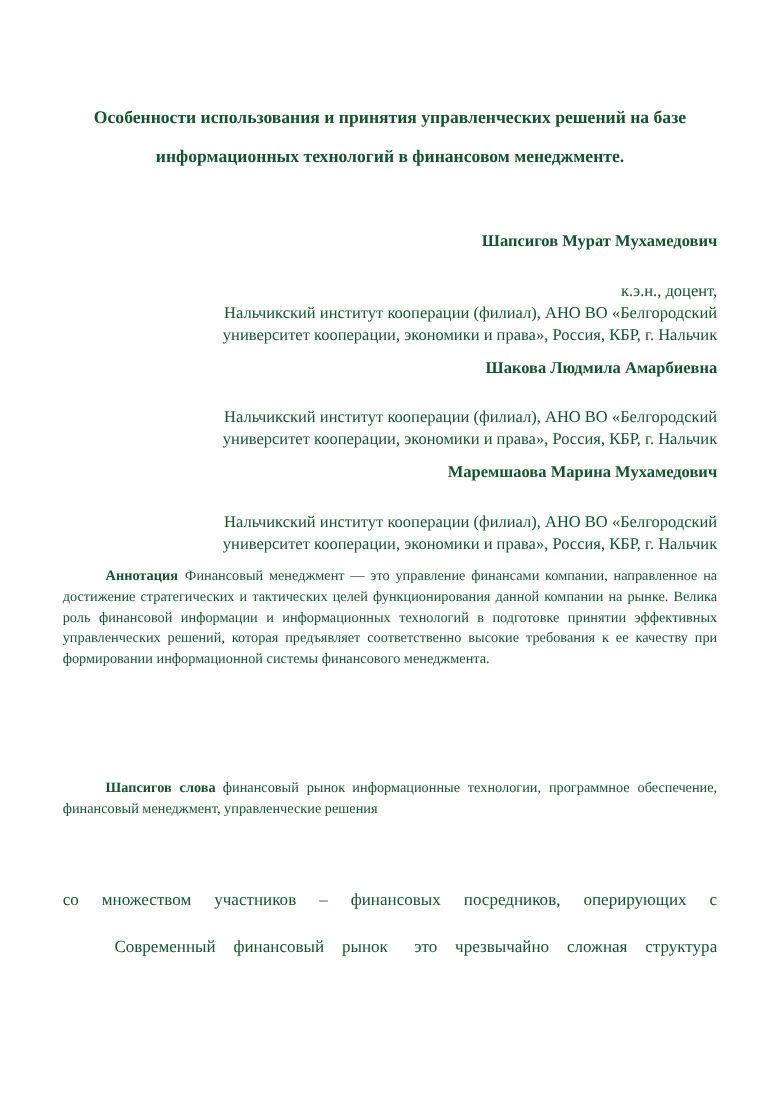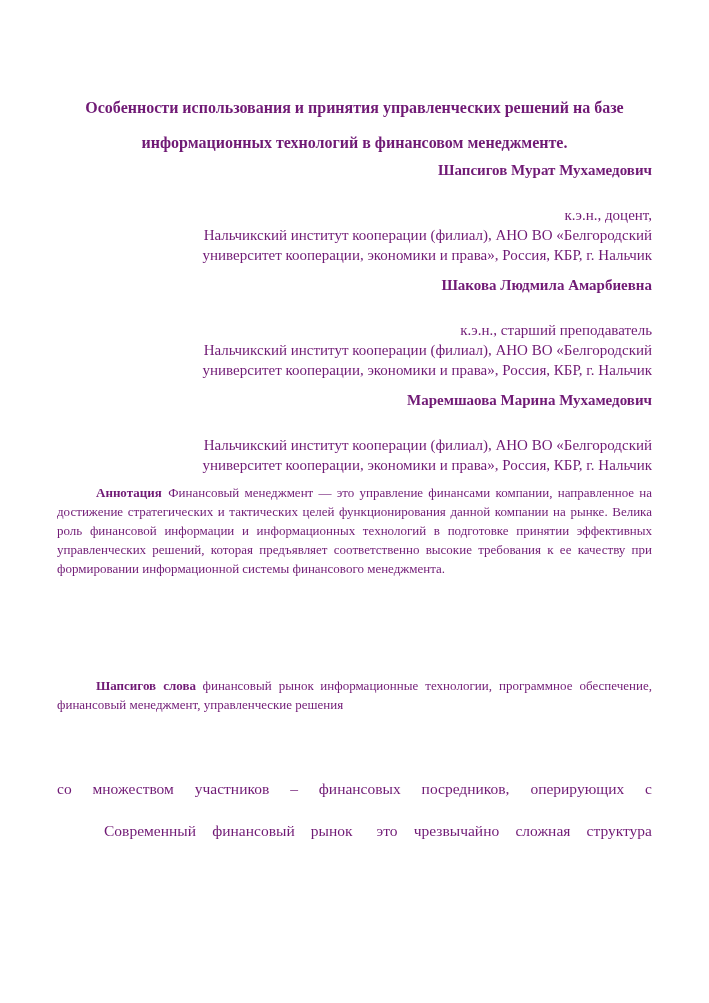--- a/index.html
+++ b/index.html
@@ -6,39 +6,39 @@
     margin: 0;
     padding: 0;
     background: #ffffff;
   }
   .page {
     position: relative;
     width: 709px;
     height: 1003px;
     margin: 0 auto;
     background: #ffffff;
-    color: #701a75;
+    color: #14532d;
     font-family: "Liberation Serif", "DejaVu Serif", serif;
     box-sizing: border-box;
     padding: 90px 57px 0 57px;
     overflow: hidden;
   }
   
   .doc-title {
     margin: 0;
     font-size: 16px;
     font-weight: bold;
     text-align: center;
     line-height: 35px;
   }
   .doc-title .tline { display: block; }
 
   
   .author { text-align: right; font-size: 15px; }
-  .author-first { }
+  .author-first { margin-top: 50px; }
   .author-next  { margin-top: 10px; }
   .author .author-name {
     font-weight: bold;
     line-height: 20px;
     margin: 0 0 25px 0;
   }
   .author .author-role  { line-height: 20px; margin: 0; }
   .author .author-affil { line-height: 20px; margin: 0; }
 
   
@@ -84,21 +84,20 @@
 
   <div class="author author-first">
     <p class="author-name">Шапсигов Мурат Мухамедович</p>
     <p class="author-role">к.э.н., доцент,</p>
     <p class="author-affil">Нальчикский институт кооперации (филиал), АНО ВО «Белгородский</p>
     <p class="author-affil">университет кооперации, экономики и права», Россия, КБР, г. Нальчик</p>
   </div>
 
   <div class="author author-next">
     <p class="author-name">Шакова Людмила Амарбиевна</p>
-    <p class="author-role">к.э.н., старший преподаватель</p>
     <p class="author-affil">Нальчикский институт кооперации (филиал), АНО ВО «Белгородский</p>
     <p class="author-affil">университет кооперации, экономики и права», Россия, КБР, г. Нальчик</p>
   </div>
 
   <div class="author author-next">
     <p class="author-name">Маремшаова Марина Мухамедович</p>
     <p class="author-affil">Нальчикский институт кооперации (филиал), АНО ВО «Белгородский</p>
     <p class="author-affil">университет кооперации, экономики и права», Россия, КБР, г. Нальчик</p>
   </div>
 

